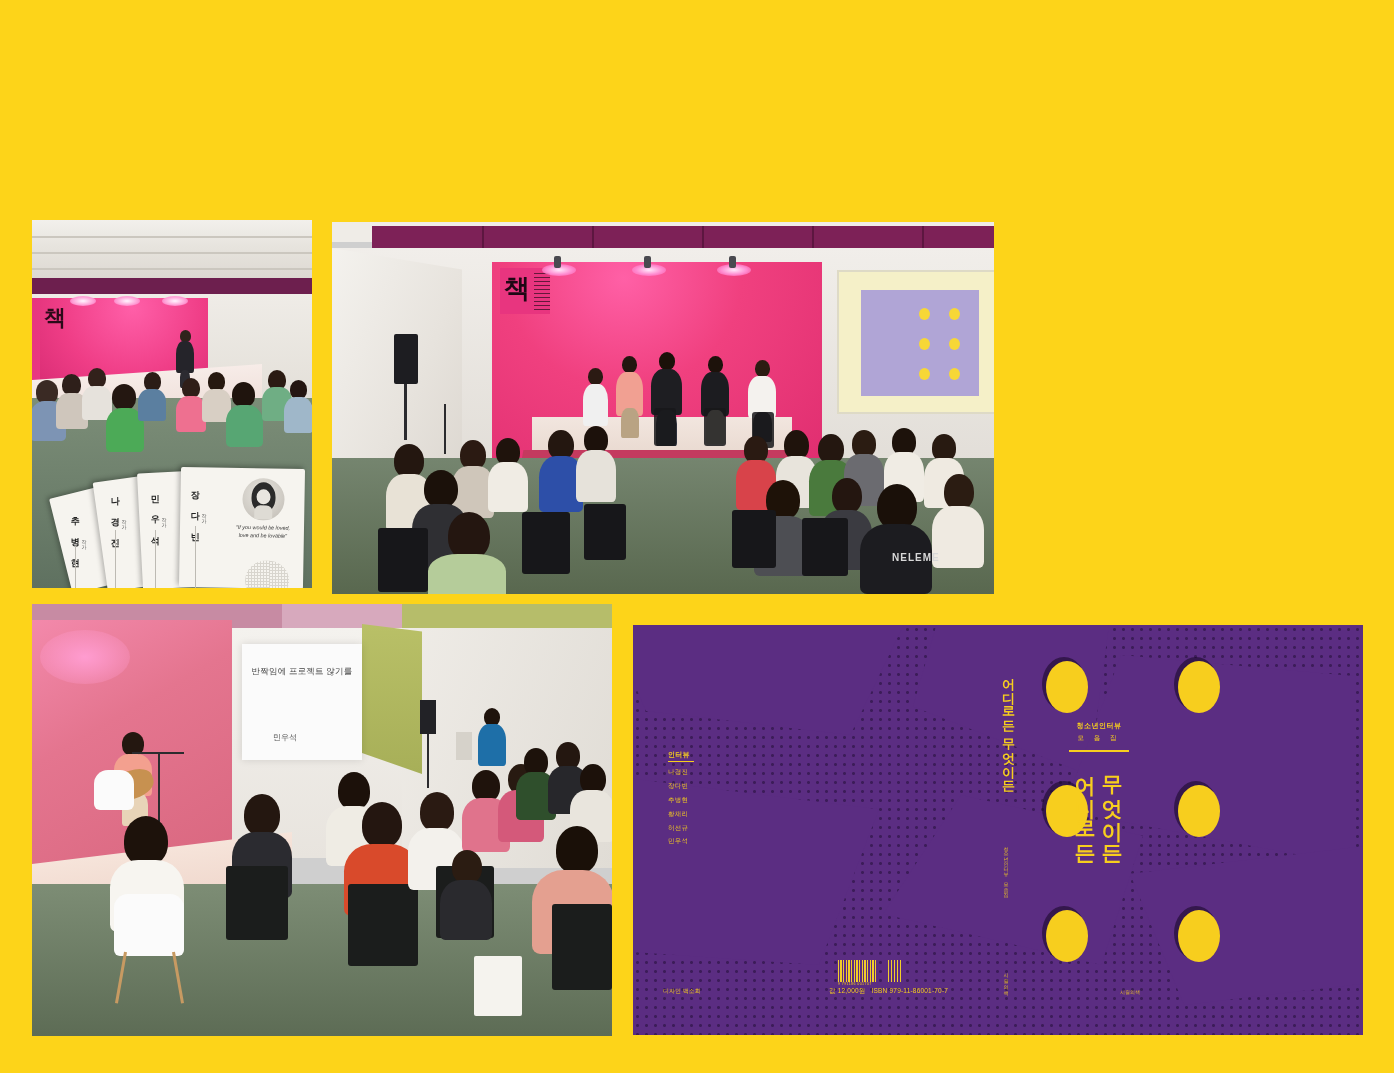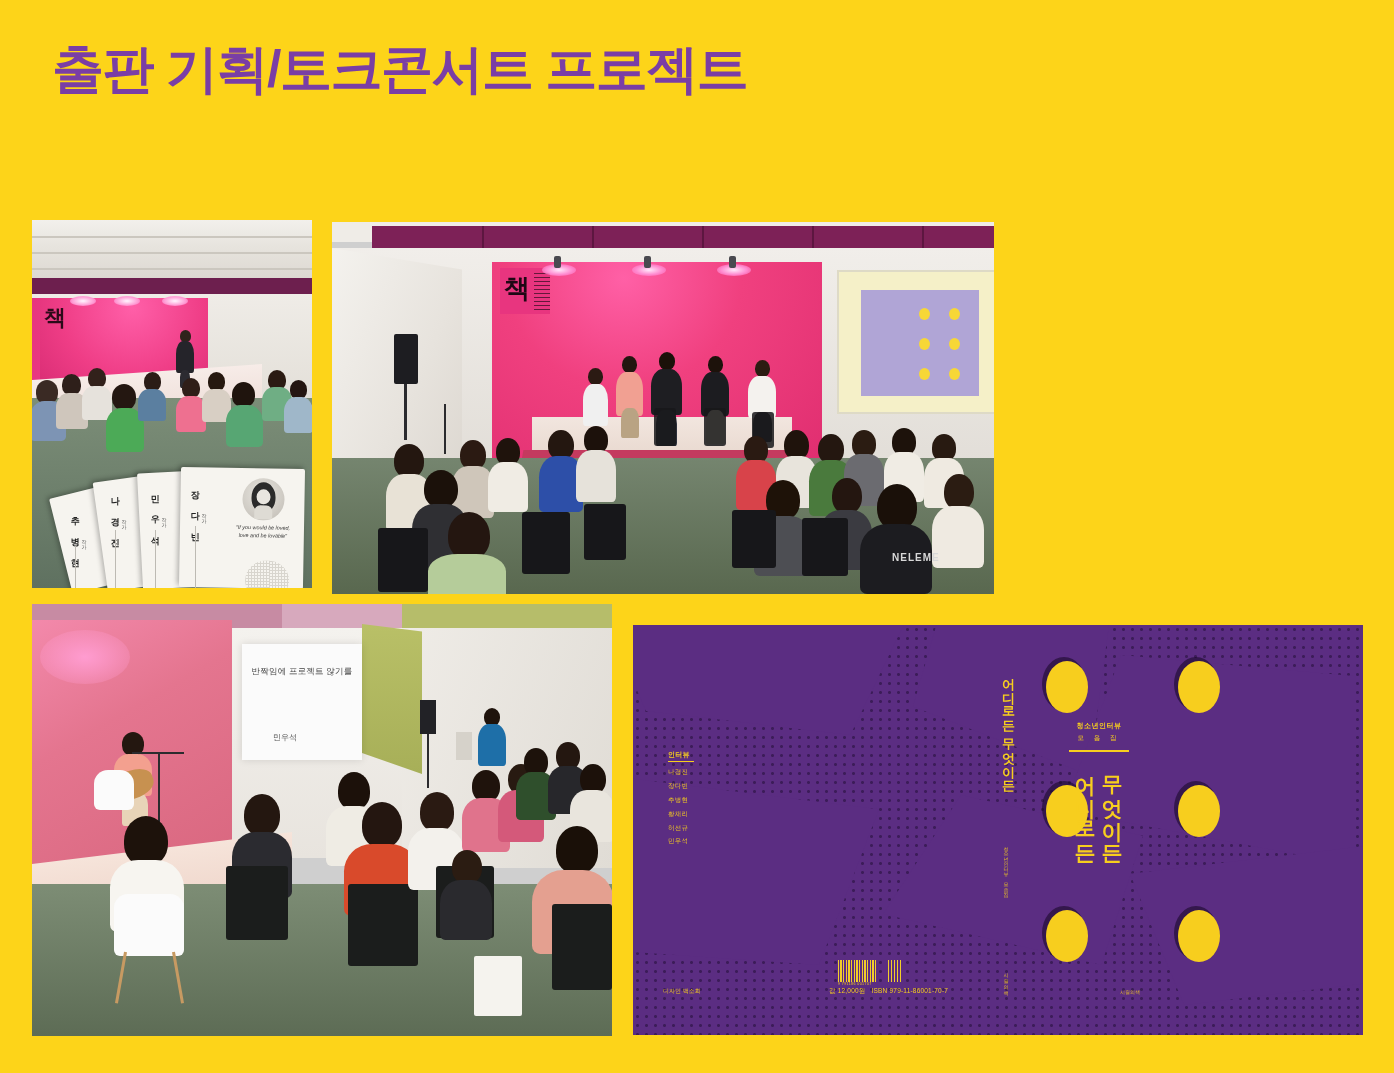--- a/index.html
+++ b/index.html
@@ -184,21 +184,20 @@
     letter-spacing:.2px;white-space:nowrap;}
   .bc-designer{position:absolute;left:30px;top:362px;color:#F7CE1E;font-size:6px;opacity:.9;}
   .bc-pub{position:absolute;left:487px;top:364px;color:#F7CE1E;font-size:5px;opacity:.85;}
 </style>
 </head>
 <body>
 
 <div class="page">
 
   <div class="title-block">
-    <div class="title-main">출판 기획/토크콘서트 프로젝트</div>
   </div>
 
   <div class="photo" id="photo-audience-cards">
     <div class="p1-ceiling"></div>
     <div class="p1-ceil-line" style="top:16px"></div>
     <div class="p1-ceil-line" style="top:32px"></div>
     <div class="p1-ceil-line" style="top:48px"></div>
     <div class="p1-band"></div>
     <div class="p1-wallwhite"></div>
     <div class="p1-pinkwall2"></div>

